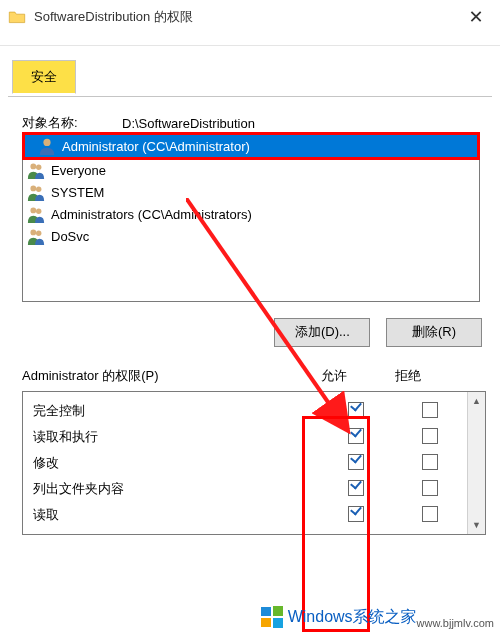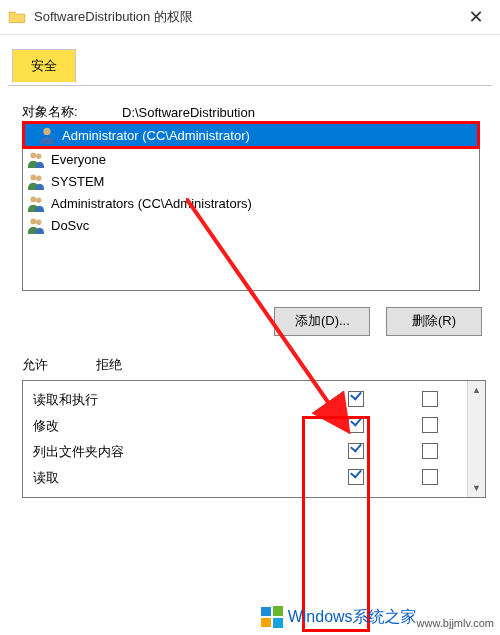--- a/index.html
+++ b/index.html
@@ -11,21 +11,21 @@
     font-size: 13px;
     background: #fff;
     color: #000;
     overflow: hidden;
     position: relative;
   }
   .title-bar {
     height: 34px;
     display: flex;
     align-items: center;
-    padding: 0 4px 0 8px;
+    padding: 0 4px 11px 8px;
     background: #fff;
     border-bottom: 1px solid #e5e5e5;
   }
   .folder-icon {
     width: 18px;
     height: 14px;
     margin-right: 8px;
   }
   .title-text {
     flex: 1;
@@ -335,27 +335,33 @@
       <span>DoSvc</span>
     </div>
   </div>
 
   <div class="btn-row">
     <span class="btn">添加(D)...</span>
     <span class="btn">删除(R)</span>
   </div>
 
   <div class="perm-header">
+    <span class="plabel">Administrator 的权限(P)</span>
     <span class="col">允许</span>
     <span class="col">拒绝</span>
     <span style="width:17px"></span>
   </div>
 
   <div class="perm-box">
     <div class="perm-list">
+      <div class="perm-row">
+        <span class="pname">完全控制</span>
+        <span class="pcol"><span class="cb checked"></span></span>
+        <span class="pcol"><span class="cb"></span></span>
+      </div>
       <div class="perm-row">
         <span class="pname">读取和执行</span>
         <span class="pcol"><span class="cb checked"></span></span>
         <span class="pcol"><span class="cb"></span></span>
       </div>
       <div class="perm-row">
         <span class="pname">修改</span>
         <span class="pcol"><span class="cb checked"></span></span>
         <span class="pcol"><span class="cb"></span></span>
       </div>

